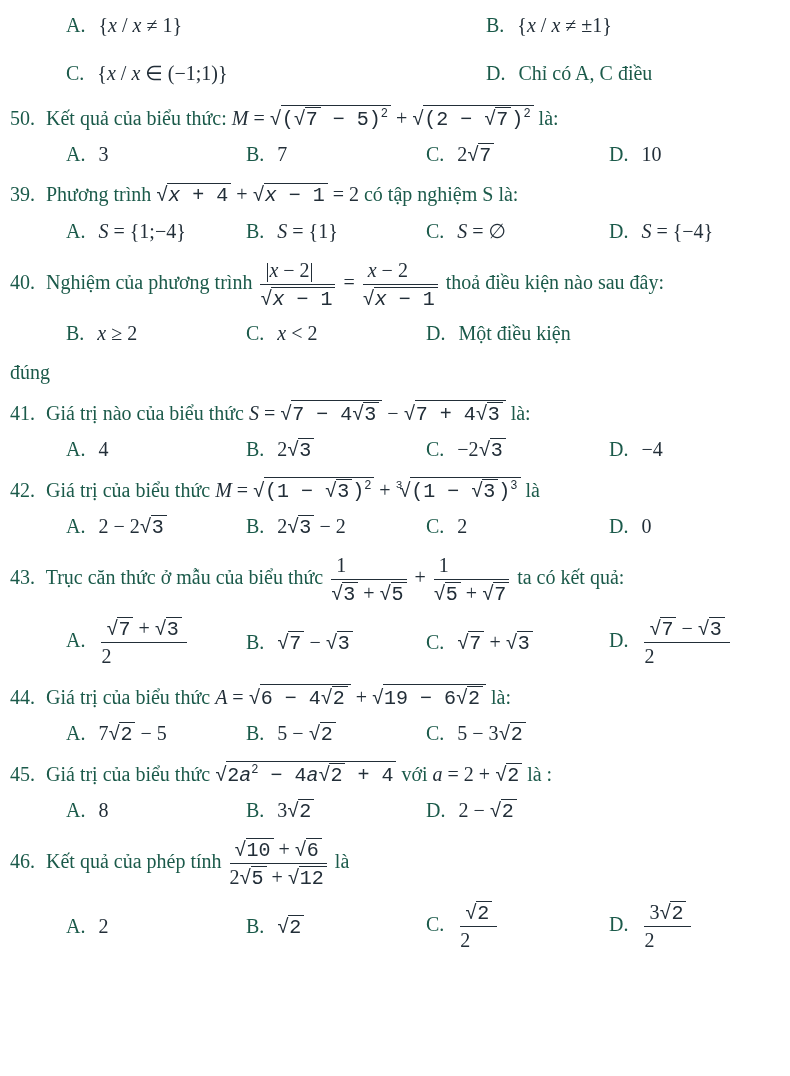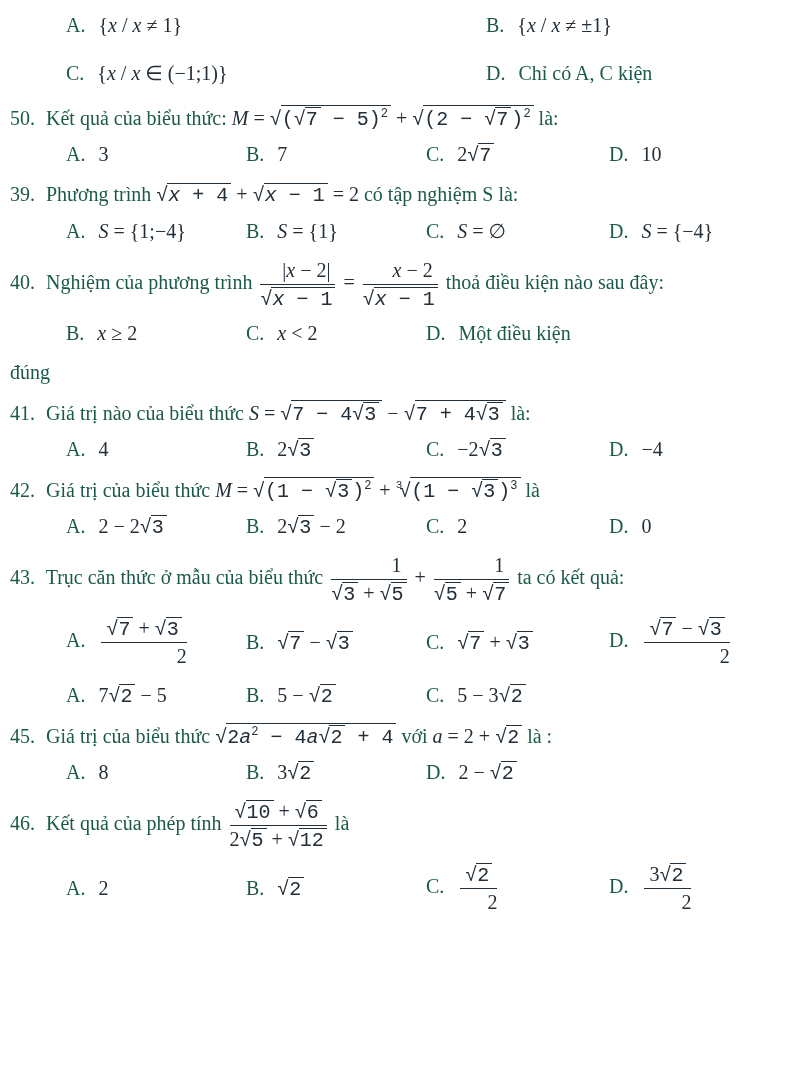--- a/index.html
+++ b/index.html
@@ -15,41 +15,41 @@
   .qnum { margin-right:6px; }
   .stembody { }
   .mm { color:var(--math); }
   .mm i { font-style:italic; }
   sup { font-size:12px; line-height:0; }
   
   .sq { display:inline-block; white-space:nowrap; line-height:1.05; color:var(--math);font-family:Liberation Mono, monospace; }
   .ov { display:inline-block; border-top:1.6px solid currentColor; padding:1px 3px 0 1px; margin-left:-1px; }
   .ix { font-size:11px; vertical-align:9px; margin-right:-3px; }
   
-  .fr { display:inline-block; vertical-align:middle; text-align:right; line-height:1.15; margin:0 3px; color:var(--math); }
+  .fr { display:inline-block; vertical-align:middle; text-align:left; line-height:1.15; margin:0 3px; color:var(--math); }
   .nu { display:block; border-bottom:1.5px solid currentColor; padding:0 5px 2px 5px; }
   .de { display:block; padding-top:2px; }
   
   .opts { display:grid; padding-left:60px; margin:12px 0 16px 0; align-items:center; }
   .opts.cols4 { grid-template-columns:180px 180px 183px 1fr; }
   .opts.cols2 { grid-template-columns:420px 1fr; row-gap:24px; margin-top:8px; margin-bottom:20px; }
   .opt { white-space:nowrap; }
   .olab { margin-right:8px; }
   .cont { padding-left:4px; margin:6px 0 14px 0; }
   .qblock { }
 </style>
 </head>
 <body style="background: rgb(255, 255, 255);">
 
 <main class="doc">
     <div class="opts cols2">
       <div class="opt"><span class="olab">A.</span> <span class="obody"><span class="mm">{<i>x</i> / <i>x</i> ≠ 1}</span></span></div>
       <div class="opt"><span class="olab">B.</span> <span class="obody"><span class="mm">{<i>x</i> / <i>x</i> ≠ ±1}</span></span></div>
       <div class="opt"><span class="olab">C.</span> <span class="obody"><span class="mm">{<i>x</i> / <i>x</i> ∈ (−1;1)}</span></span></div>
-      <div class="opt"><span class="olab">D.</span> <span class="obody">Chỉ có A, C kiện</span></div>
+      <div class="opt"><span class="olab">D.</span> <span class="obody">Chỉ có A, C điều</span></div>
     </div>
     <div class="qblock">
       <div class="stem"><span class="qnum">50.</span> <span class="stembody">Kết quả của biểu thức: <span class="mm"><i>M</i> = <span class="sq">√<span class="ov">(<span class="sq">√<span class="ov">7</span></span> − 5)<sup>2</sup></span></span> + <span class="sq">√<span class="ov">(2 − <span class="sq">√<span class="ov">7</span></span>)<sup>2</sup></span></span></span> là:</span></div>
       <div class="opts cols4">
         <div class="opt"><span class="olab">A.</span> <span class="obody"><span class="mm">3</span></span></div>
         <div class="opt"><span class="olab">B.</span> <span class="obody"><span class="mm">7</span></span></div>
         <div class="opt"><span class="olab">C.</span> <span class="obody"><span class="mm">2<span class="sq">√<span class="ov">7</span></span></span></span></div>
         <div class="opt"><span class="olab">D.</span> <span class="obody"><span class="mm">10</span></span></div>
       </div>
     </div>
@@ -92,20 +92,21 @@
     <div class="qblock">
       <div class="stem"><span class="qnum">43.</span> <span class="stembody">Trục căn thức ở mẫu của biểu thức <span class="mm"><span class="fr"><span class="nu">1</span><span class="de"><span class="sq">√<span class="ov">3</span></span> + <span class="sq">√<span class="ov">5</span></span></span></span> + <span class="fr"><span class="nu">1</span><span class="de"><span class="sq">√<span class="ov">5</span></span> + <span class="sq">√<span class="ov">7</span></span></span></span></span> ta có kết quả:</span></div>
       <div class="opts cols4">
         <div class="opt"><span class="olab">A.</span> <span class="obody"><span class="mm"><span class="fr"><span class="nu"><span class="sq">√<span class="ov">7</span></span> + <span class="sq">√<span class="ov">3</span></span></span><span class="de">2</span></span></span></span></div>
         <div class="opt"><span class="olab">B.</span> <span class="obody"><span class="mm"><span class="sq">√<span class="ov">7</span></span> − <span class="sq">√<span class="ov">3</span></span></span></span></div>
         <div class="opt"><span class="olab">C.</span> <span class="obody"><span class="mm"><span class="sq">√<span class="ov">7</span></span> + <span class="sq">√<span class="ov">3</span></span></span></span></div>
         <div class="opt"><span class="olab">D.</span> <span class="obody"><span class="mm"><span class="fr"><span class="nu"><span class="sq">√<span class="ov">7</span></span> − <span class="sq">√<span class="ov">3</span></span></span><span class="de">2</span></span></span></span></div>
       </div>
     </div>
     <div class="qblock">
+      <div class="stem"><span class="qnum">44.</span> <span class="stembody">Giá trị của biểu thức <span class="mm"><i>A</i> = <span class="sq">√<span class="ov">6 − 4<span class="sq">√<span class="ov">2</span></span></span></span> + <span class="sq">√<span class="ov">19 − 6<span class="sq">√<span class="ov">2</span></span></span></span></span> là:</span></div>
       <div class="opts cols4">
         <div class="opt"><span class="olab">A.</span> <span class="obody"><span class="mm">7<span class="sq">√<span class="ov">2</span></span> − 5</span></span></div>
         <div class="opt"><span class="olab">B.</span> <span class="obody"><span class="mm">5 − <span class="sq">√<span class="ov">2</span></span></span></span></div>
         <div class="opt"><span class="olab">C.</span> <span class="obody"><span class="mm">5 − 3<span class="sq">√<span class="ov">2</span></span></span></span></div>
       </div>
     </div>
     <div class="qblock">
       <div class="stem"><span class="qnum">45.</span> <span class="stembody">Giá trị của biểu thức <span class="mm"><span class="sq">√<span class="ov">2<i>a</i><sup>2</sup> − 4<i>a</i><span class="sq">√<span class="ov">2</span></span> + 4</span></span></span> với <span class="mm"><i>a</i> = 2 + <span class="sq">√<span class="ov">2</span></span></span> là :</span></div>
       <div class="opts cols4">
         <div class="opt"><span class="olab">A.</span> <span class="obody"><span class="mm">8</span></span></div>

